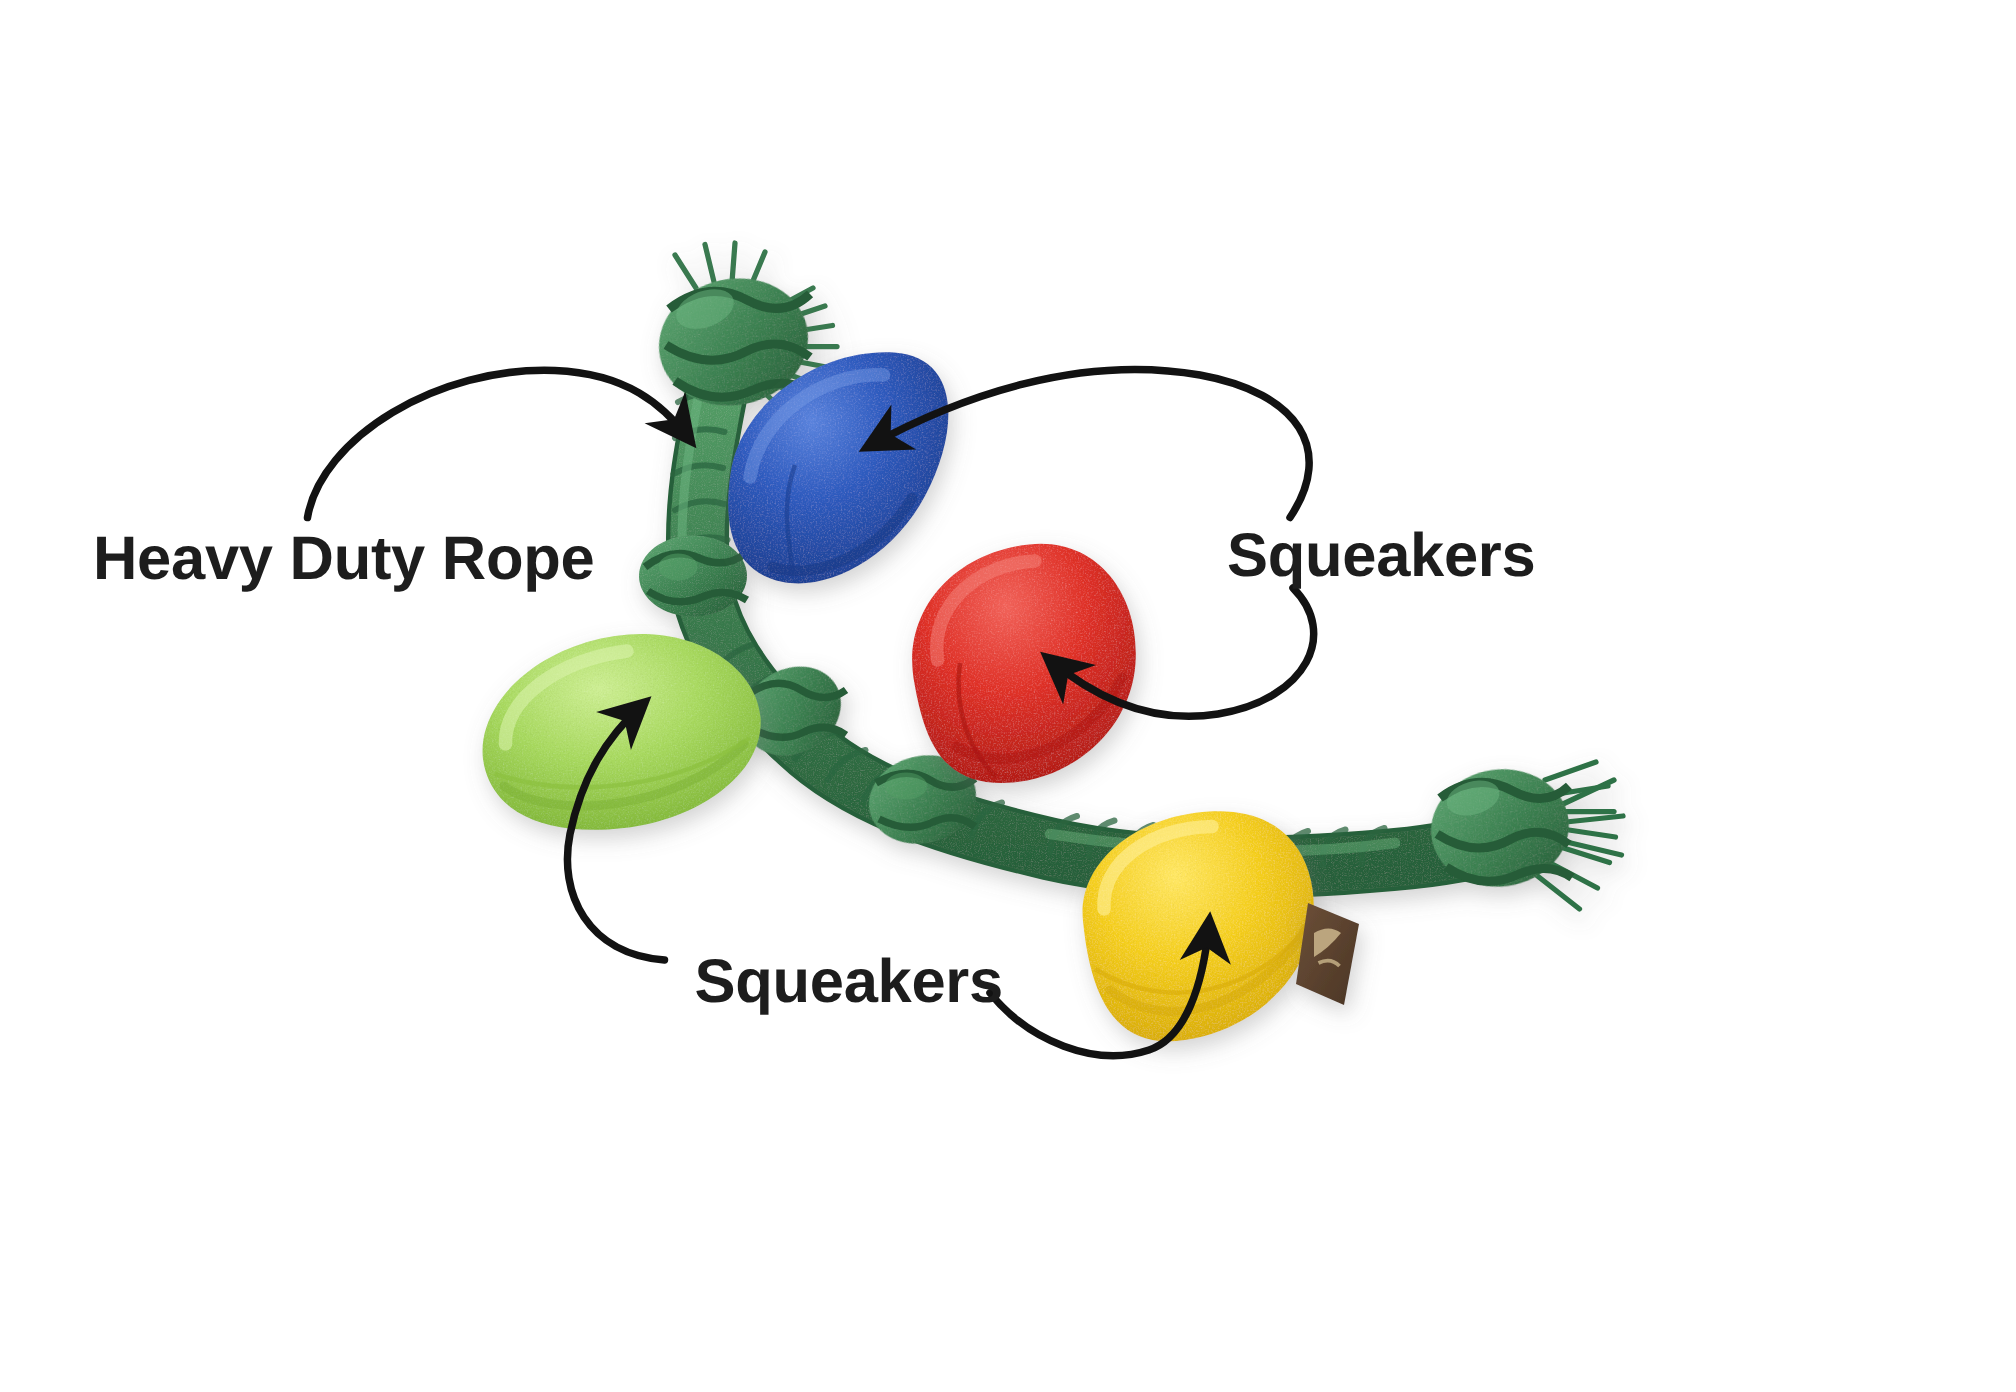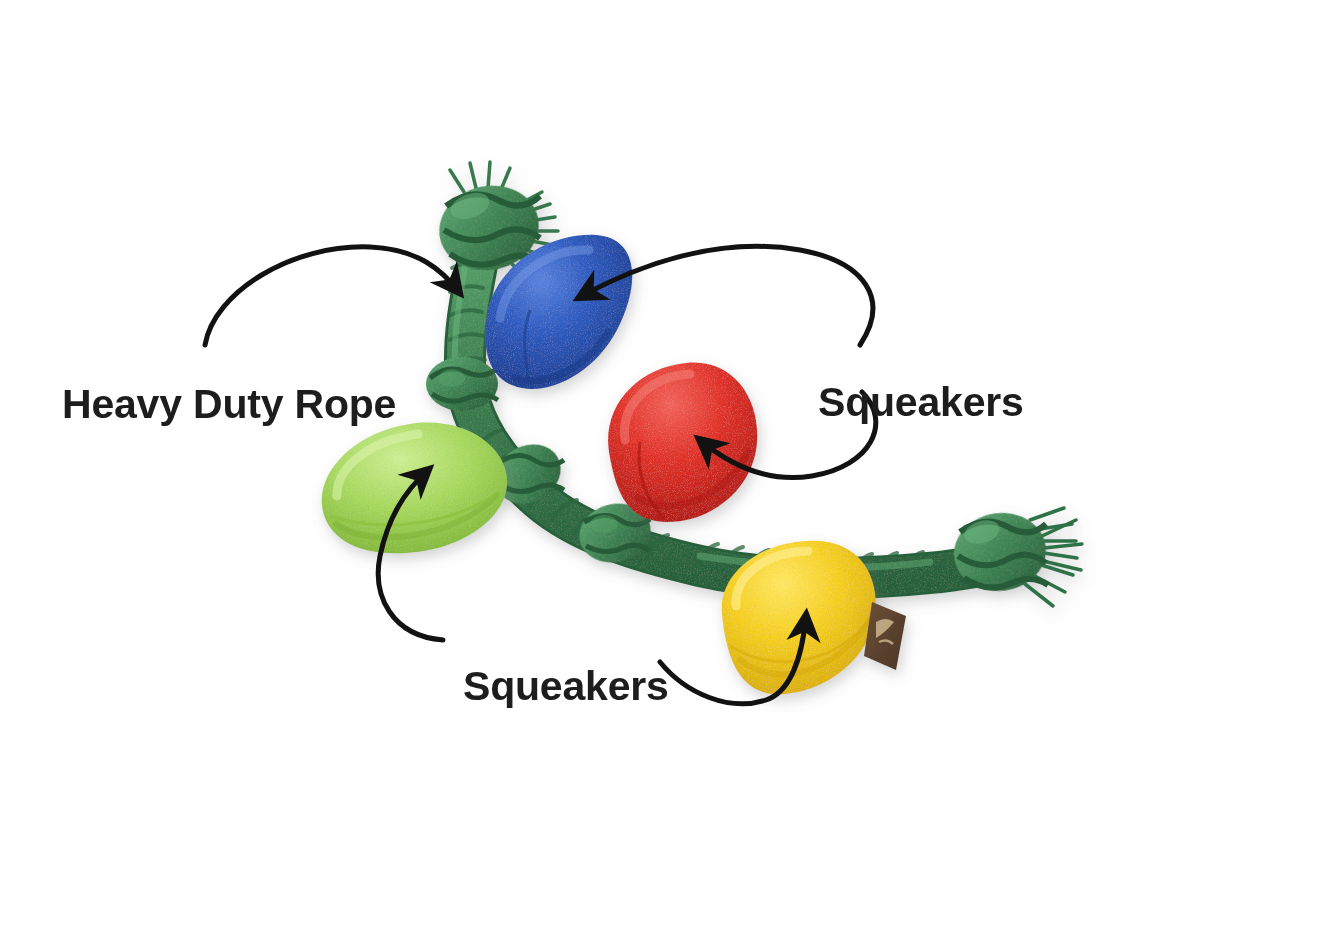--- a/index.html
+++ b/index.html
@@ -27,21 +27,20 @@
   }
   .callout {
     position: absolute;
     color: #1d1d1d;
     font-family: "Liberation Sans", sans-serif;
     font-weight: 700;
     font-size: 41px;
     letter-spacing: -0.2px;
     white-space: nowrap;
     line-height: 1;
-    margin-top: 32px;
     -webkit-font-smoothing: antialiased;
   }
   #label-rope      { left: 62px;  top: 352px; }
   #label-squeak-tr { left: 818px; top: 350px; }
   #label-squeak-bl { left: 463px; top: 634px; }
 </style>
 </head>
 <body>
 
 <div id="stage">

